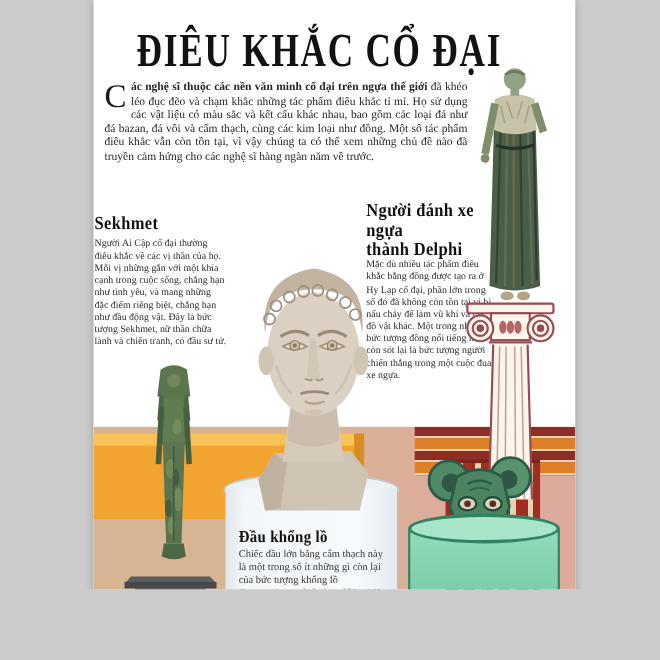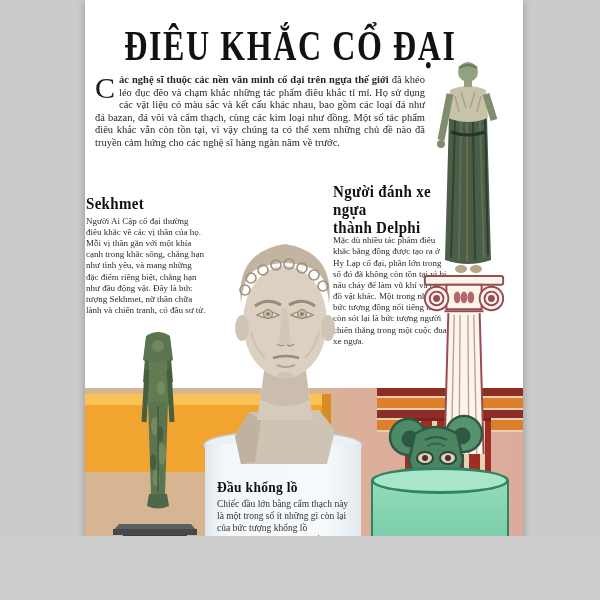--- a/index.html
+++ b/index.html
@@ -257,21 +257,21 @@
       <circle cx="46" cy="74" r="1.6" fill="#24493a"></circle>
         <circle cx="53" cy="74" r="1.6" fill="#24493a"></circle>
     </svg>
 
     <div class="cylinder">
       <div class="cylinder-top"></div>
     </div>
 
     <div class="col sekhmet">
       <h3>Sekhmet</h3>
-      <p>Người Ai Cập cổ đại thường điêu khắc về các vị thần của họ. Mỗi vị thần gắn với một khía cạnh trong khắc sống, chẳng hạn như tình yêu, và mang những đặc điểm riêng biệt, chẳng hạn như đầu động vật. Đây là bức tượng Sekhmet, nữ thần chữa lành và chiến tranh, có đầu sư tử.</p>
+      <p>Người Ai Cập cổ đại thường điêu khắc về các vị thần của họ. Mỗi vị những gắn với một khía cạnh trong cuộc sống, chẳng hạn như tình yêu, và mang những đặc điểm riêng biệt, chẳng hạn như đầu động vật. Đây là bức tượng Sekhmet, nữ thần chữa lành và chiến tranh, có đầu sư tử.</p>
     </div>
 
     <div class="col delphi">
       <h3>
         <span>Người đánh xe ngựa</span><br>
         <span>thành Delphi</span>
       </h3>
       <p>Mặc dù nhiều tác phẩm điêu khắc bằng đồng được tạo ra ở Hy Lạp cổ đại, phần lớn trong số đó đã không còn tồn tại vì bị nấu chảy để làm vũ khí và các đồ vật khác. Một trong những bức tượng đồng nổi tiếng nhất còn sót lại là bức tượng người chiến thắng trong một cuộc đua xe ngựa.</p>
     </div>
 

